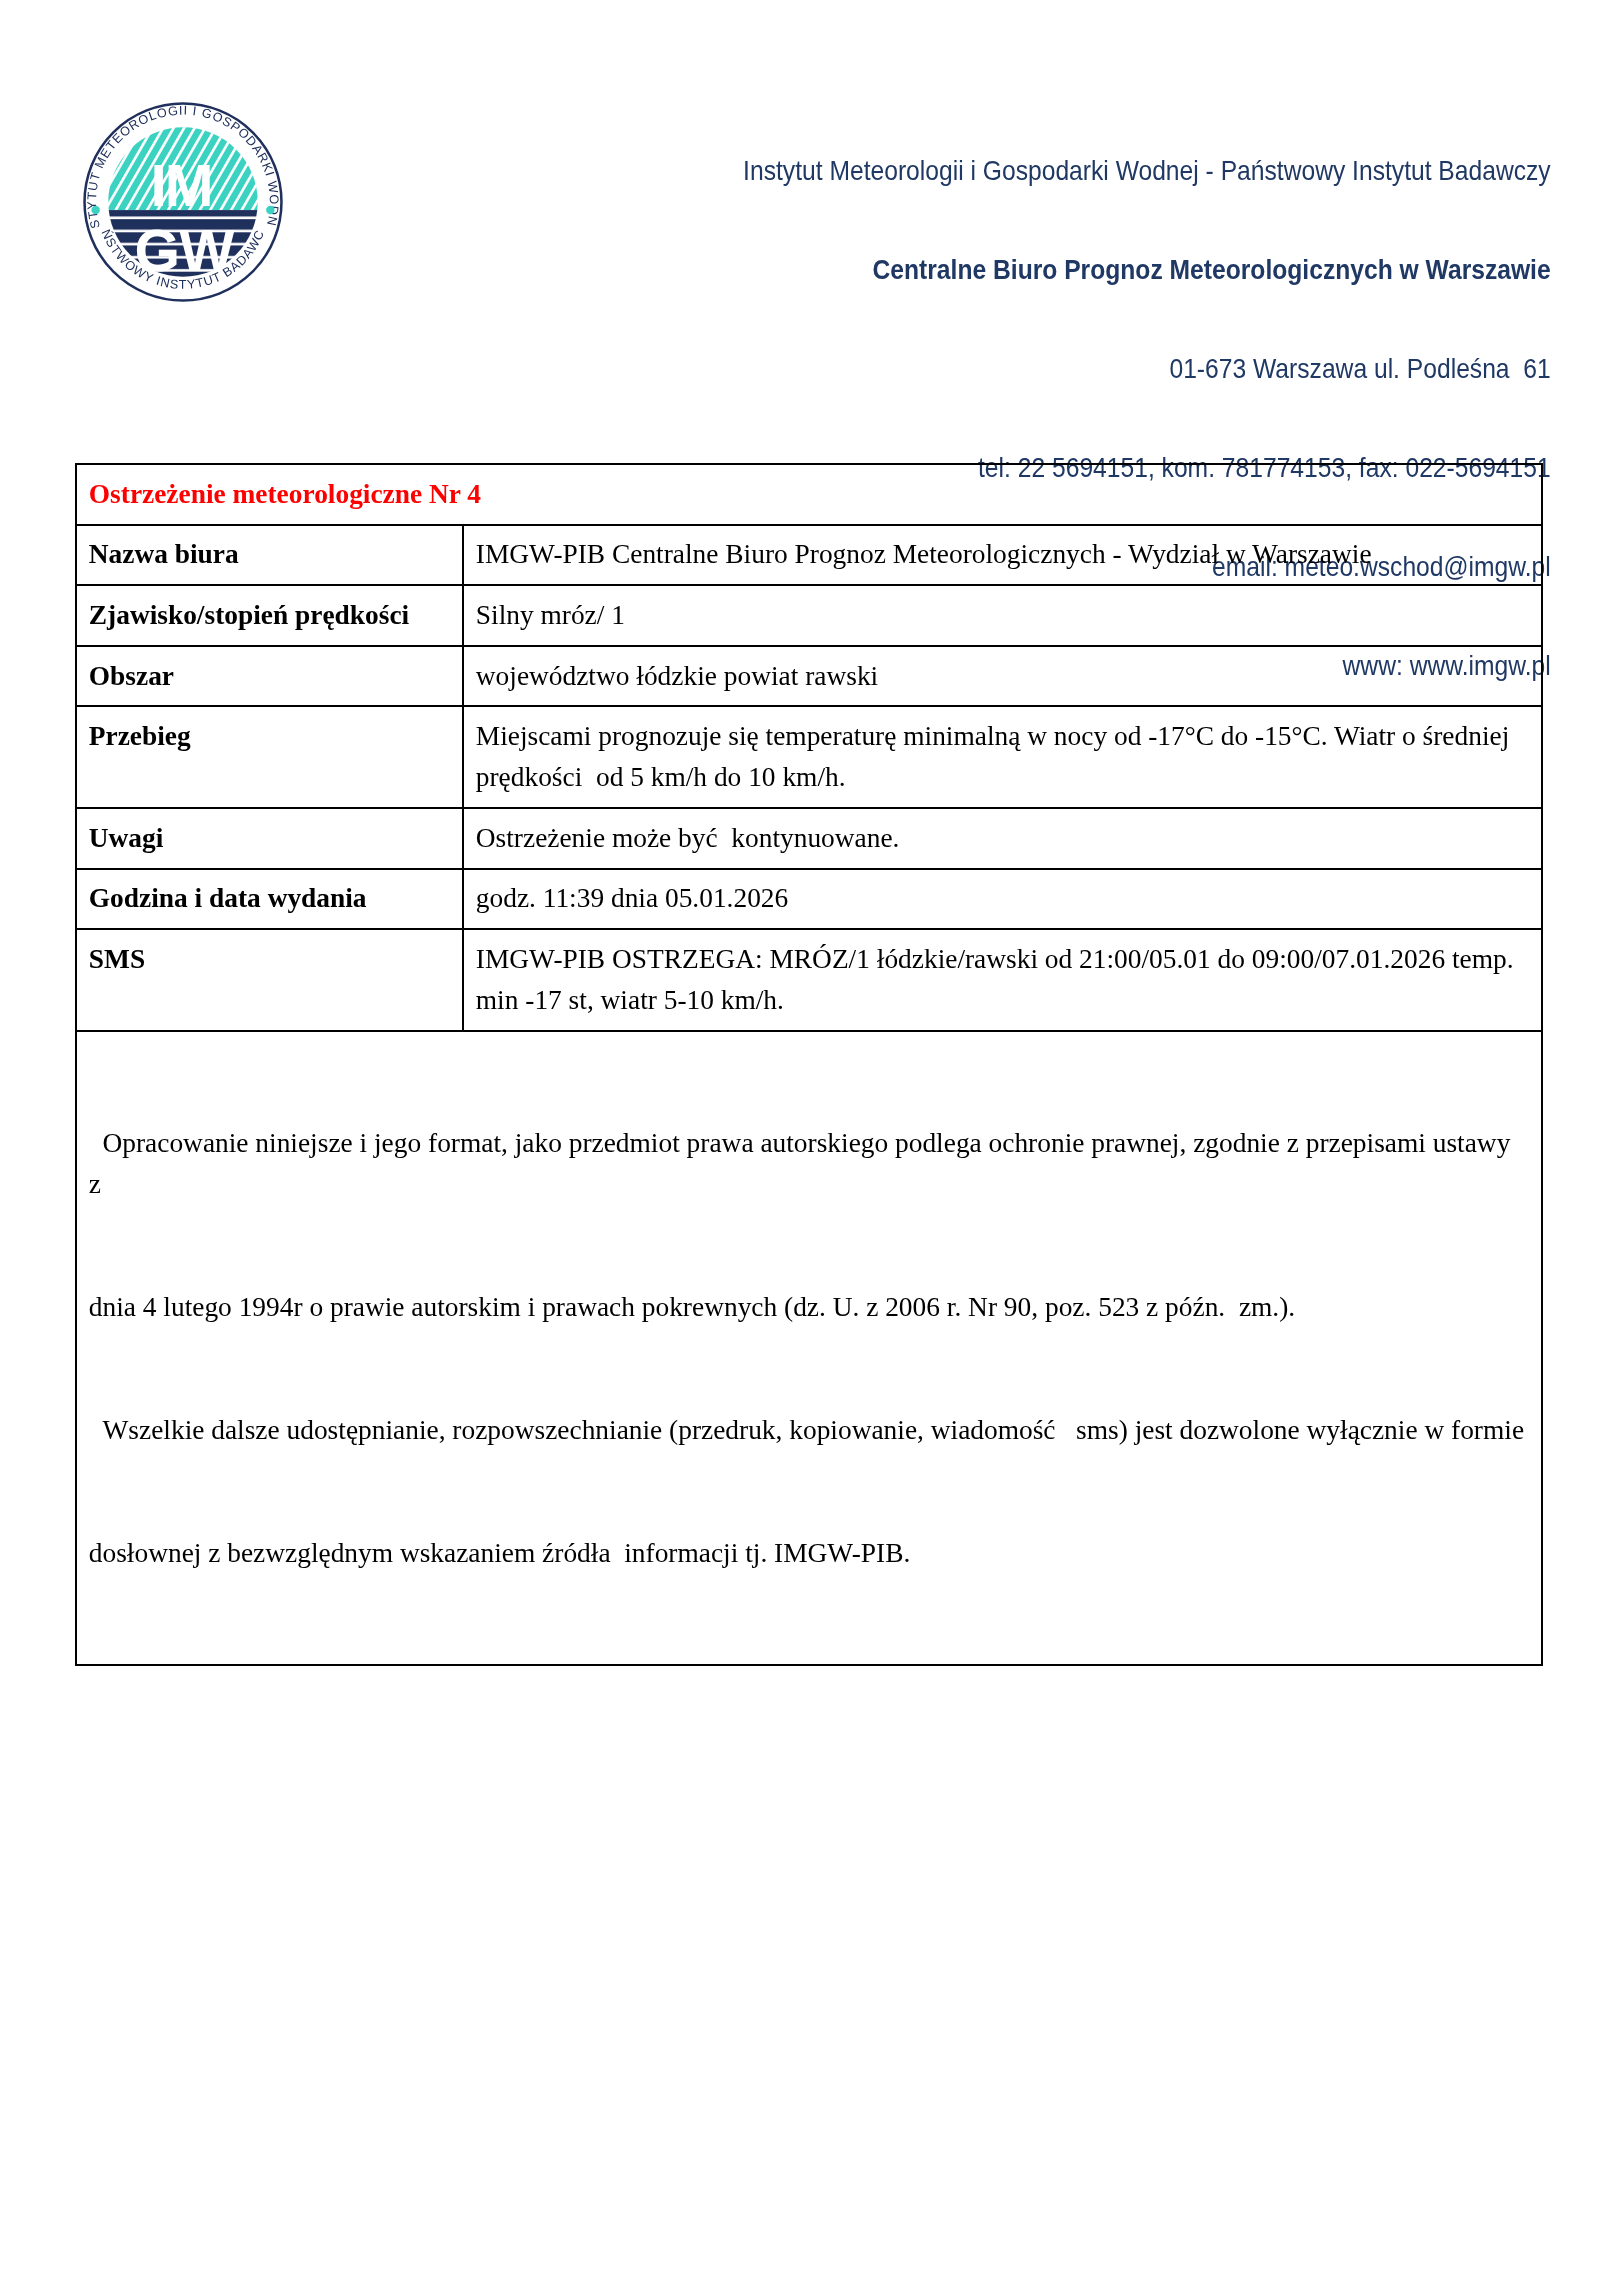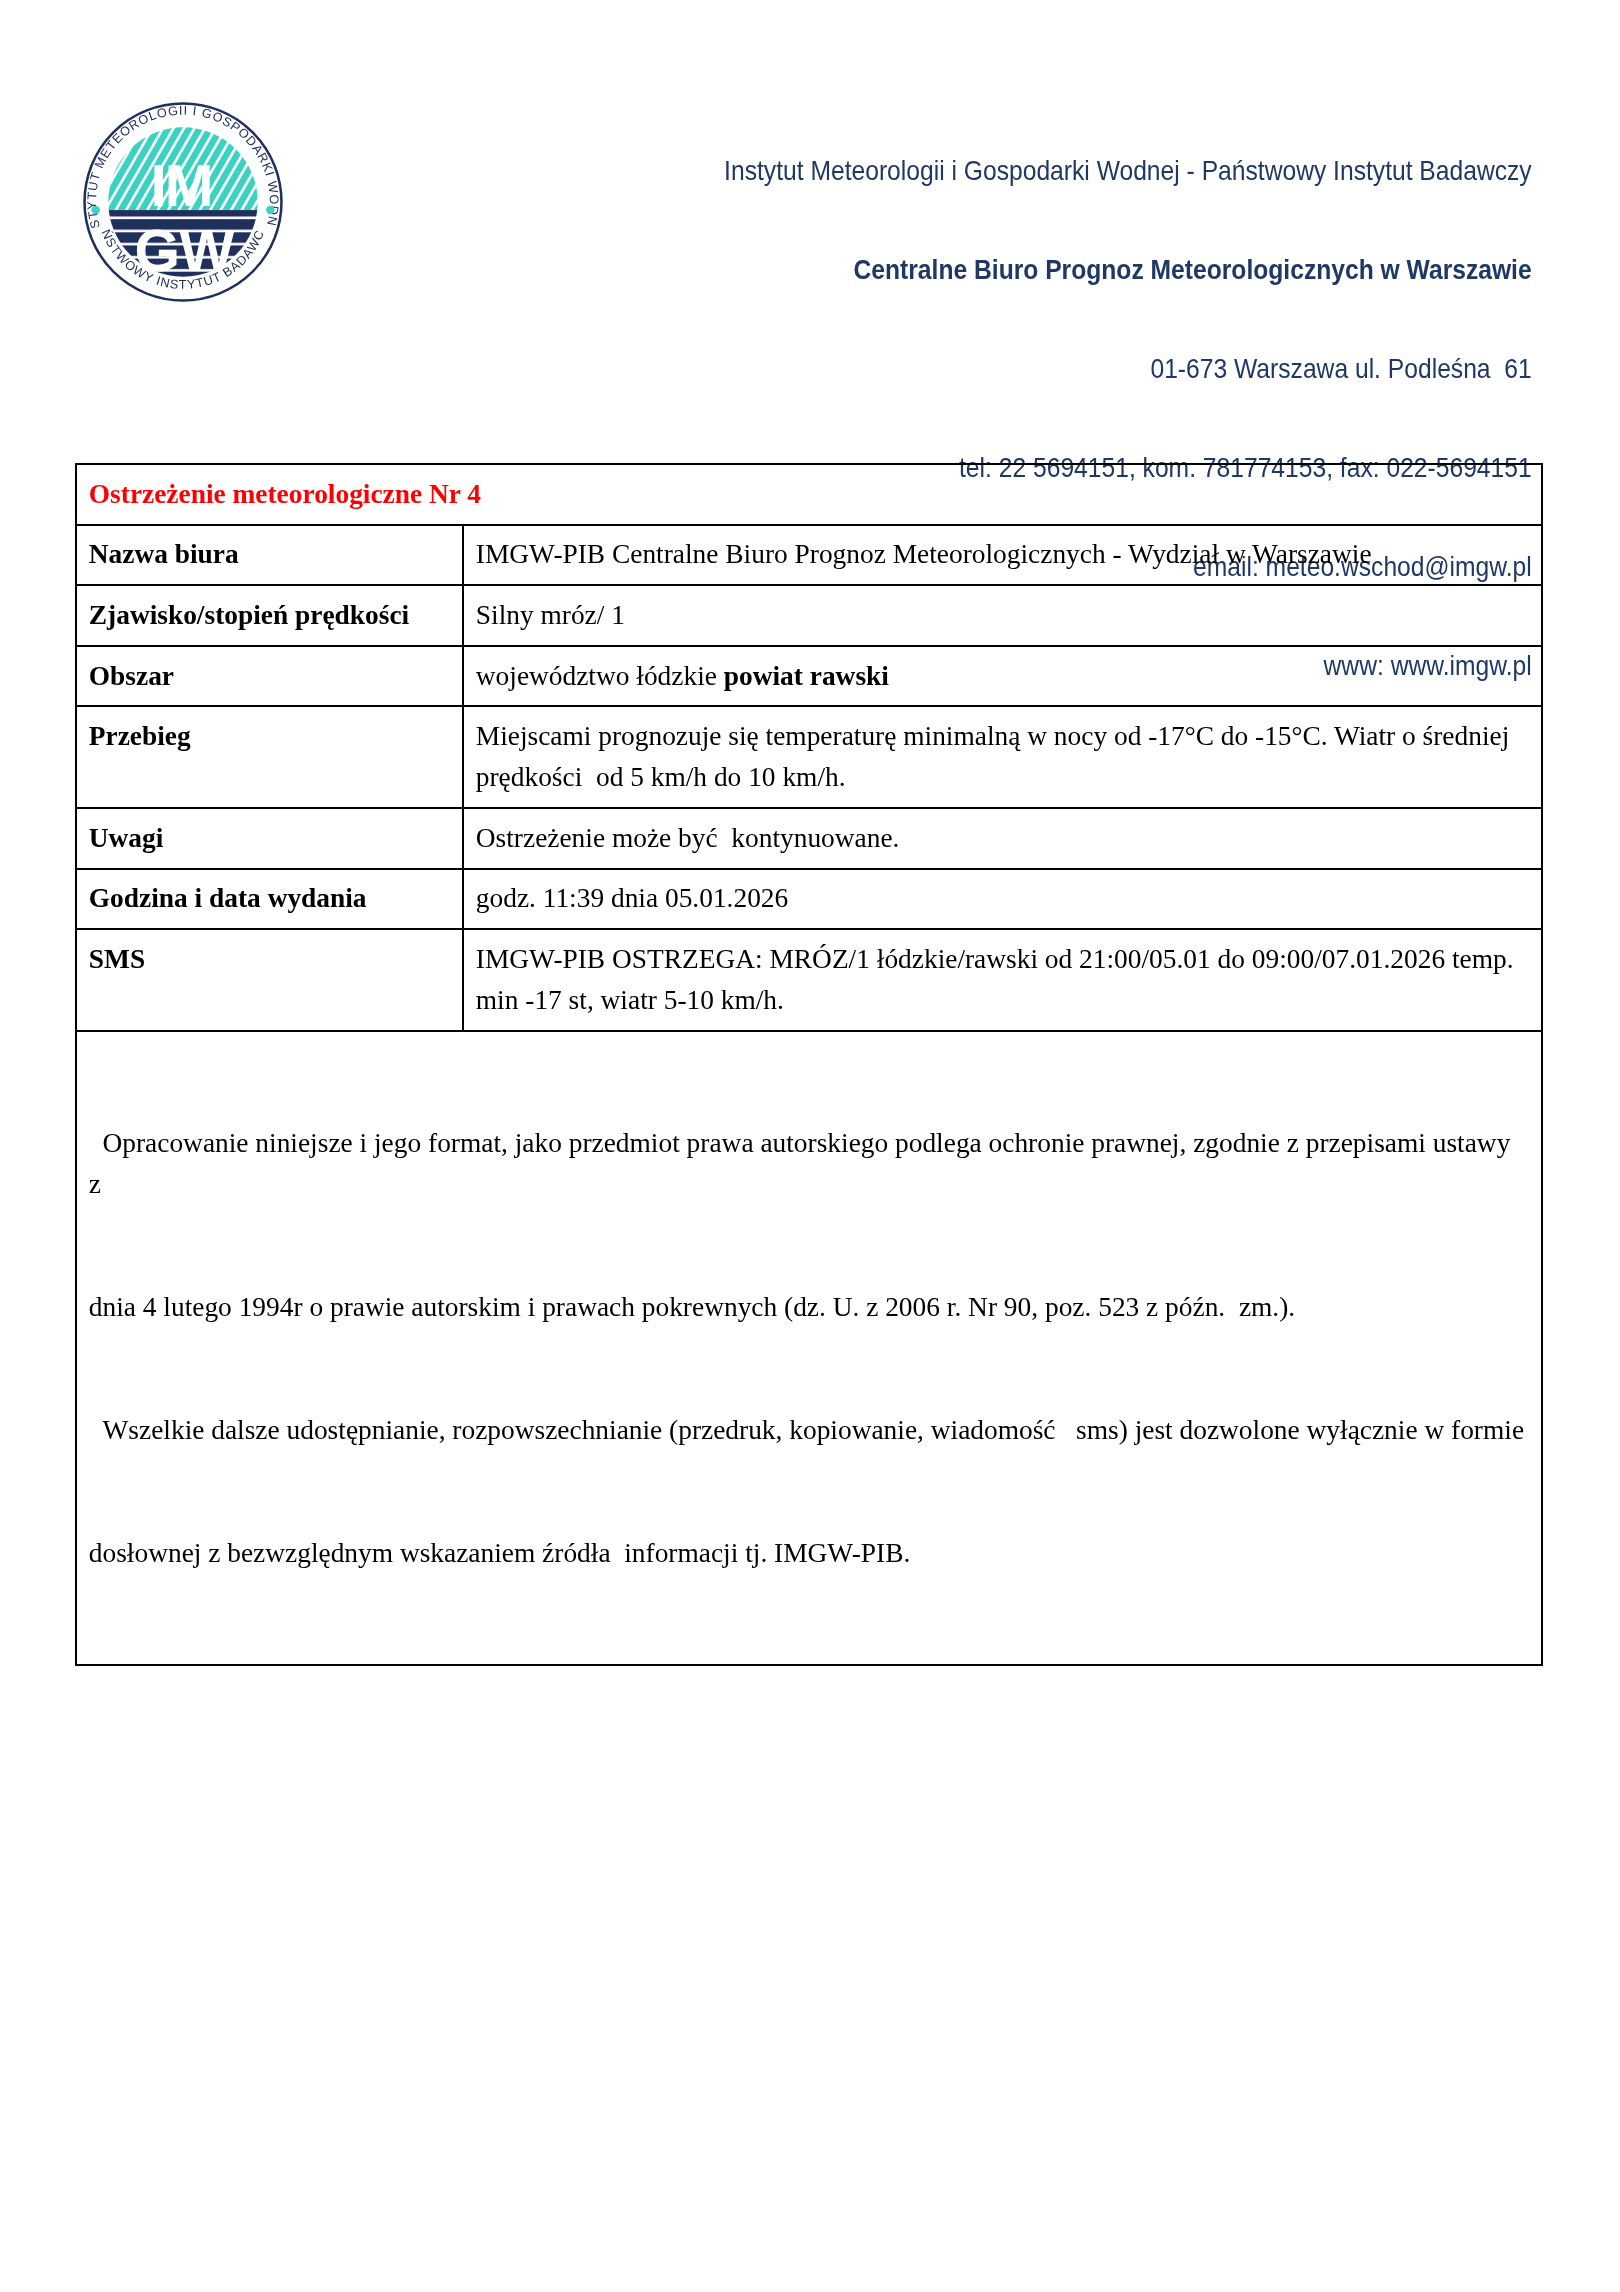--- a/index.html
+++ b/index.html
@@ -7,21 +7,21 @@
     width:1620px; height:2293px;
     background:#ffffff;
     font-family:"Liberation Serif", serif;
     color:#000;
   }
   .page { position:relative; width:1620px; height:1924px; overflow:hidden; }
 
   
   .logo-wrap { position:absolute; left:82px; top:101px; width:202px; height:202px; }
   .org-block {
-    position:absolute; top:88px; right:88px;
+    position:absolute; top:88px; right:69px;
     text-align:right;
     font-family:"Liberation Sans", sans-serif;
     font-size:28px; line-height:33px;
     color:#1f3864;
     white-space:pre;
   }
   .org-line { transform:scaleX(0.88); transform-origin:100% 50%; }
   .org-line.bold { font-weight:bold; }
 
   
@@ -49,21 +49,21 @@
     color:#ff0000;
     padding:9.8px 11.8px;
   }
   td.label-cell { font-weight:bold; }
   td.footer-cell {
     font-size:22px;
     line-height:36px;
     padding:11.8px 9.8px 13.7px 7.8px;
     border-radius:14px;
   }
-  .bold-inline { font-weight:bold; }
+  .bold-inline { font-weight:normal; }
 </style>
 </head>
 <body>
 
 <div class="page">
 
   <div class="logo-wrap">
     <svg viewBox="0 0 200 200" width="202" height="202">
       <defs>
         <clipPath id="discClip">

